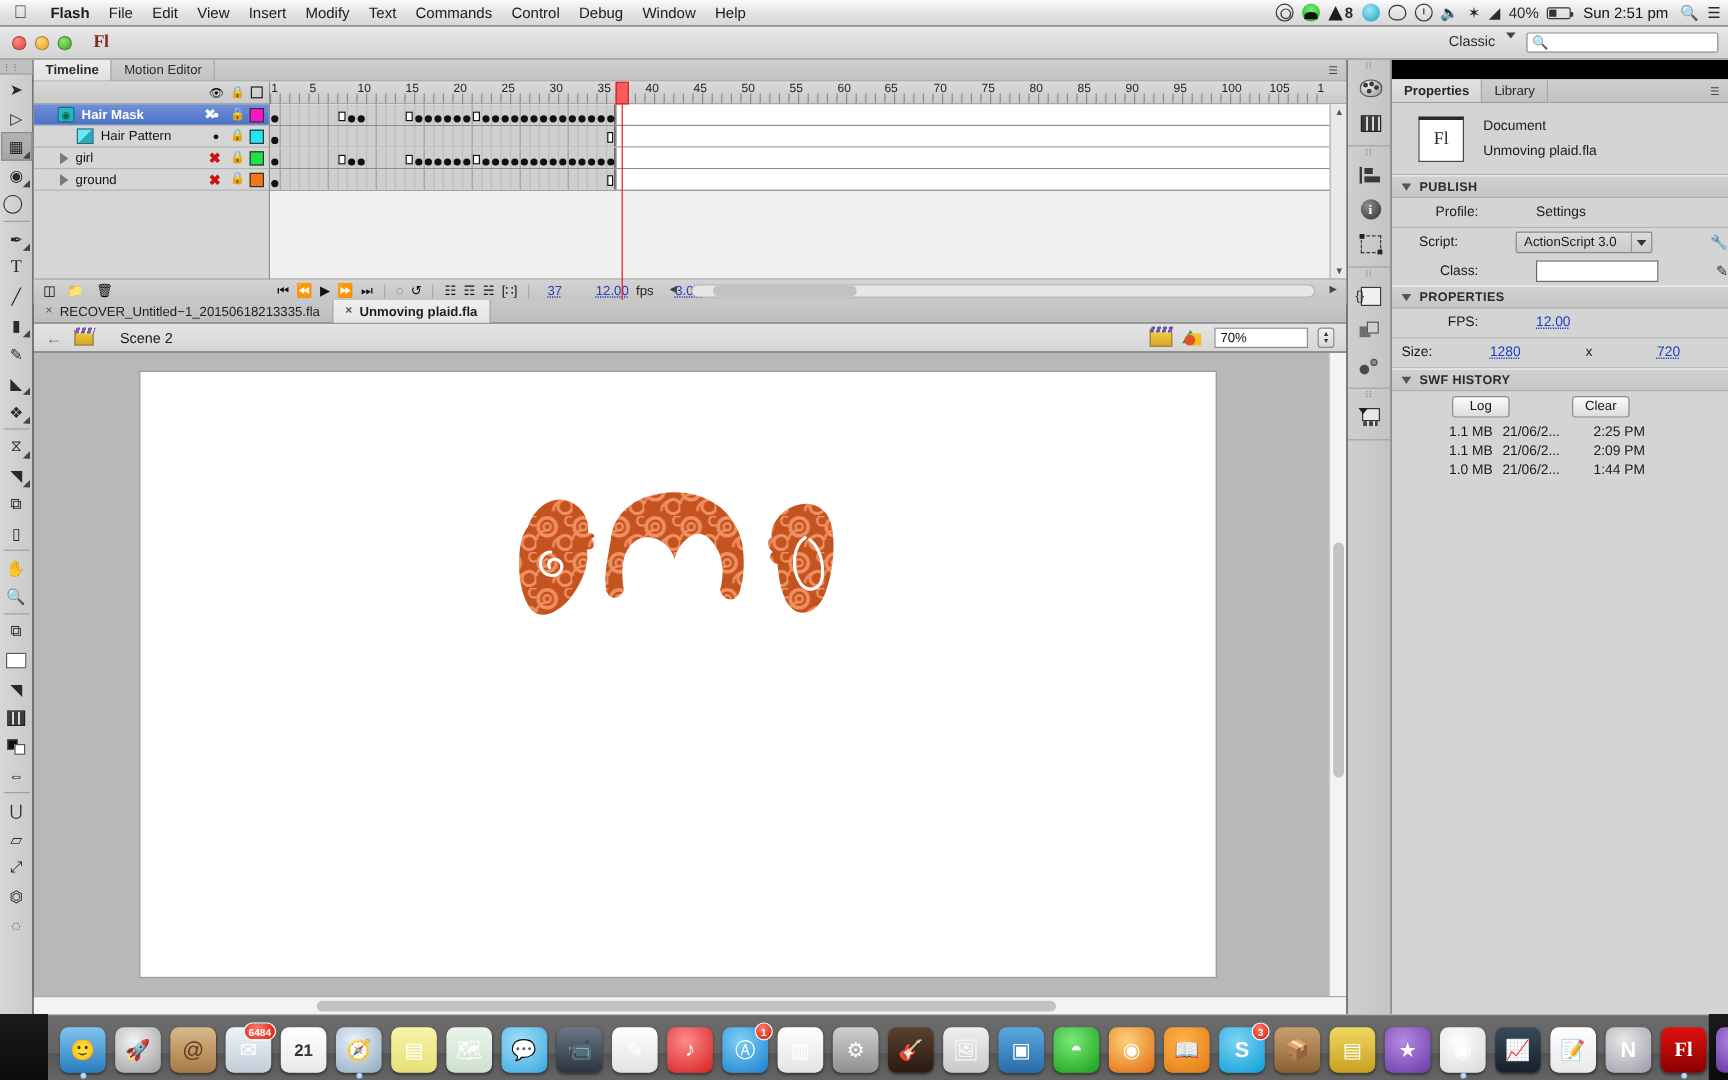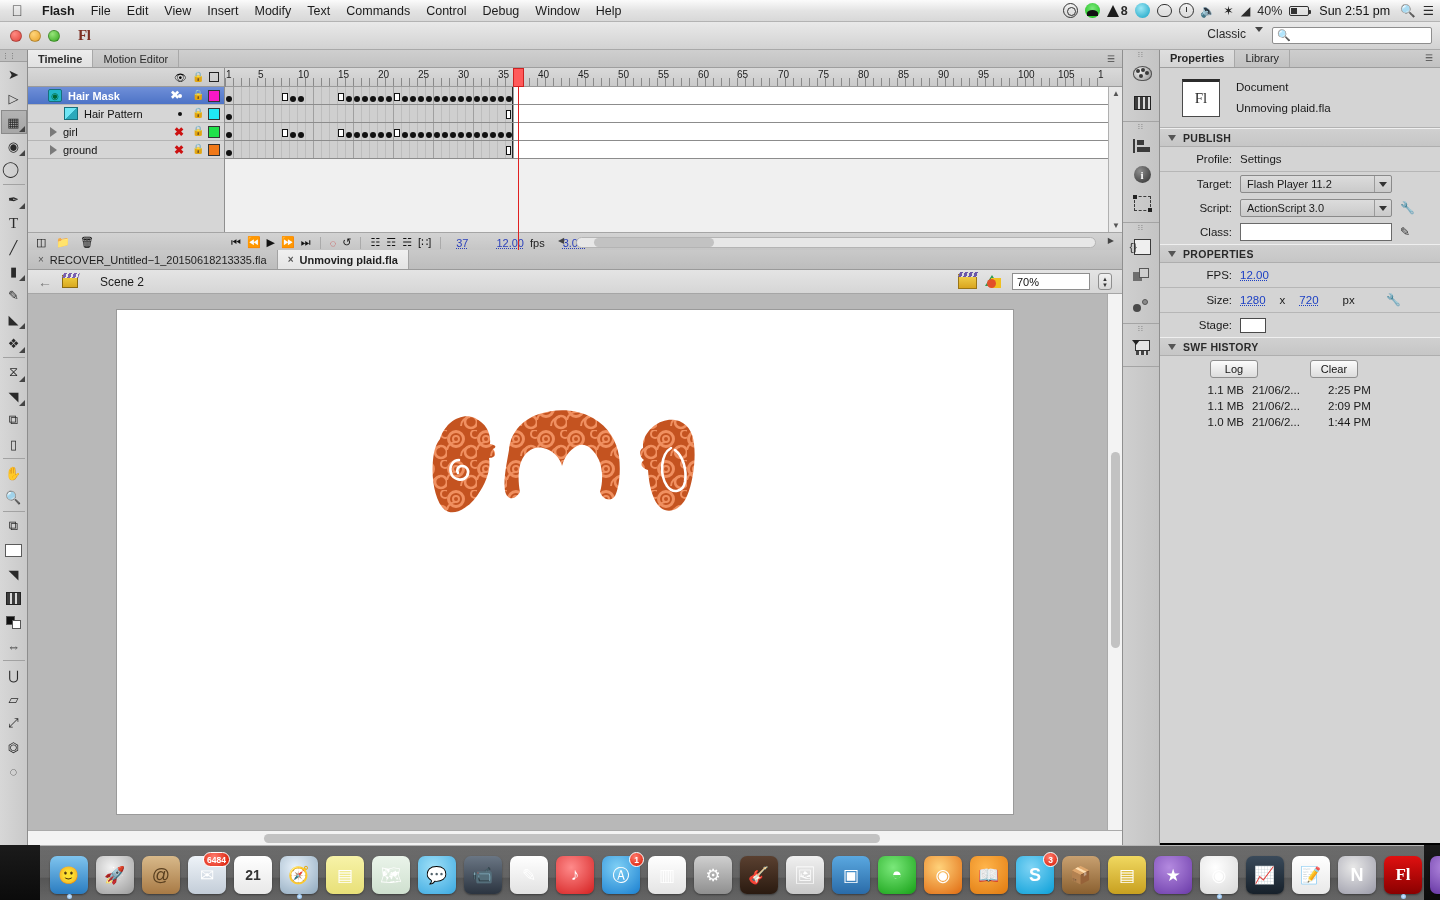--- a/index.html
+++ b/index.html
@@ -202,31 +202,31 @@
   .behav-ic i{position:absolute;border-radius:50%;display:block;}
   .behav-ic i:nth-child(1){left:0;top:6px;width:8px;height:8px;background:#4a4a4a;}
   .behav-ic i:nth-child(2){left:9px;top:1px;width:6px;height:6px;background:#8a8a8a;border:1px solid #555;}
   .motion-ic{width:20px;height:15px;position:relative;}
   .motion-ic i{position:absolute;display:block;}
   .motion-ic i:nth-child(1){left:3px;top:0;width:15px;height:11px;background:#e6e6e6;border:1.3px solid #333;}
   .motion-ic i:nth-child(2){left:4px;bottom:0;width:12px;height:4px;background:repeating-linear-gradient(90deg,#444 0 3px,#ddd 3px 5px);}
   .motion-ic i:nth-child(3){left:0;top:0;width:0;height:0;border-left:4px solid transparent;border-right:4px solid transparent;border-top:5px solid #222;}
 
   
-  .props{position:absolute;left:1160px;top:48px;width:280px;height:795px;background:#d4d4d4;z-index:10;overflow:hidden;}
+  .props{position:absolute;left:1160px;top:66px;width:280px;height:795px;background:#d4d4d4;z-index:10;overflow:hidden;}
   .p-tabs{height:20px;background:linear-gradient(#cfcfcf,#c2c2c2);border-bottom:1px solid #9e9e9e;display:flex;align-items:stretch;}
   .p-tab{padding:0 10px;display:flex;align-items:center;font-size:11px;color:#262626;border-right:1px solid #a8a8a8;}
   .p-tab.active{background:linear-gradient(#e0e0e0,#d4d4d4);font-weight:bold;}
   .p-doc{height:60px;background:#d4d4d4;border-bottom:1px solid #b2b2b2;display:flex;align-items:center;padding-left:22px;gap:16px;}
   .fl-badge{width:38px;height:38px;background:#fff;border:1px solid #4a4a4a;border-top:3px solid #2b2b2b;display:flex;align-items:center;justify-content:center;font-family:"Liberation Serif",serif;font-size:15px;color:#2a2a2a;}
   .p-doc-txt{display:flex;flex-direction:column;gap:9px;font-size:11.5px;color:#1a1a1a;}
   .sec-head{height:19px;background:linear-gradient(#d0d0d0,#c6c6c6);border-top:1px solid #efefef;border-bottom:1px solid #aeaeae;display:flex;align-items:center;gap:7px;padding-left:8px;}
   .tri-d{width:0;height:0;border-left:4.5px solid transparent;border-right:4.5px solid transparent;border-top:6px solid #555;}
   .sec-title{font-size:10.5px;font-weight:bold;color:#2a2a2a;letter-spacing:.3px;}
-  .prow{display:flex;align-items:center;min-height:24px;padding-left:8px;font-size:11.5px;color:#1a1a1a;}
+  .prow{display:flex;align-items:center;min-height:24px;padding-left:8px;font-size:11.5px;color:#1a1a1a;gap:40px;}
   .plabel{width:64px;text-align:right;margin-right:8px;color:#1a1a1a;}
   .pbtn-g{height:18px;background:linear-gradient(#fcfcfc,#dcdcdc);border:1px solid #8e8e8e;border-radius:3px;display:flex;align-items:center;justify-content:center;padding:0 9px;font-size:11px;color:#141414;}
   .sel-box{height:18px;background:linear-gradient(#dcdcdc,#cacaca);border:1px solid #8a8a8a;border-radius:2px;display:flex;align-items:center;padding-left:6px;font-size:11px;color:#1a1a1a;position:relative;}
   .sel-arrow{position:absolute;right:0;top:0;width:17px;height:16px;border-left:1px solid #9a9a9a;display:flex;align-items:center;justify-content:center;}
   .sel-arrow .caret{border-top-color:#333;}
   .wrench{font-size:12px;color:#3a3a3a;}
   .class-input{height:18px;background:#fff;border:1px solid #6a6a6a;flex:1;}
   .pencil{font-size:12px;color:#2a2a2a;margin-left:8px;}
   .p-divider{height:1px;background:#b6b6b6;}
   .link-v{color:#1b3fc4;text-decoration:underline;text-decoration-style:dotted;}
@@ -963,29 +963,20 @@
     <div class="sec-head">
       <span class="tri-d"></span>
       <span class="sec-title">PUBLISH</span>
     </div>
     <div class="prow">
       <span class="plabel">Profile:</span>
       <span>Settings</span>
     </div>
     <div class="p-divider"></div>
     <div class="prow">
-      <span class="plabel">Target:</span>
-      <span class="sel-box" style="width:152px">
-        <span>Flash Player 11.2</span>
-        <span class="sel-arrow">
-            <span class="caret"></span>
-          </span>
-      </span>
-    </div>
-    <div class="prow">
       <span class="plabel">Script:</span>
       <span class="sel-box" style="width:152px">
         <span>ActionScript 3.0</span>
         <span class="sel-arrow">
             <span class="caret"></span>
           </span>
       </span>
       <span class="wrench" style="margin-left:8px">🔧</span>
     </div>
     <div class="prow">
@@ -1005,24 +996,20 @@
     <div class="p-divider"></div>
     <div class="prow">
       <span class="plabel">Size:</span>
       <span class="link-v">1280</span>
       <span style="margin:0 14px">x</span>
       <span class="link-v">720</span>
       <span style="margin-left:24px">px</span>
       <span class="wrench" style="margin-left:32px">🔧</span>
     </div>
     <div class="p-divider"></div>
-    <div class="prow">
-      <span class="plabel">Stage:</span>
-      <span class="stage-sw"></span>
-    </div>
 
     <div class="sec-head">
       <span class="tri-d"></span>
       <span class="sec-title">SWF HISTORY</span>
     </div>
     <div class="swf-btns">
       <span class="swf-b">Log</span>
       <span class="swf-b">Clear</span>
     </div>
     <div class="swf-row">

